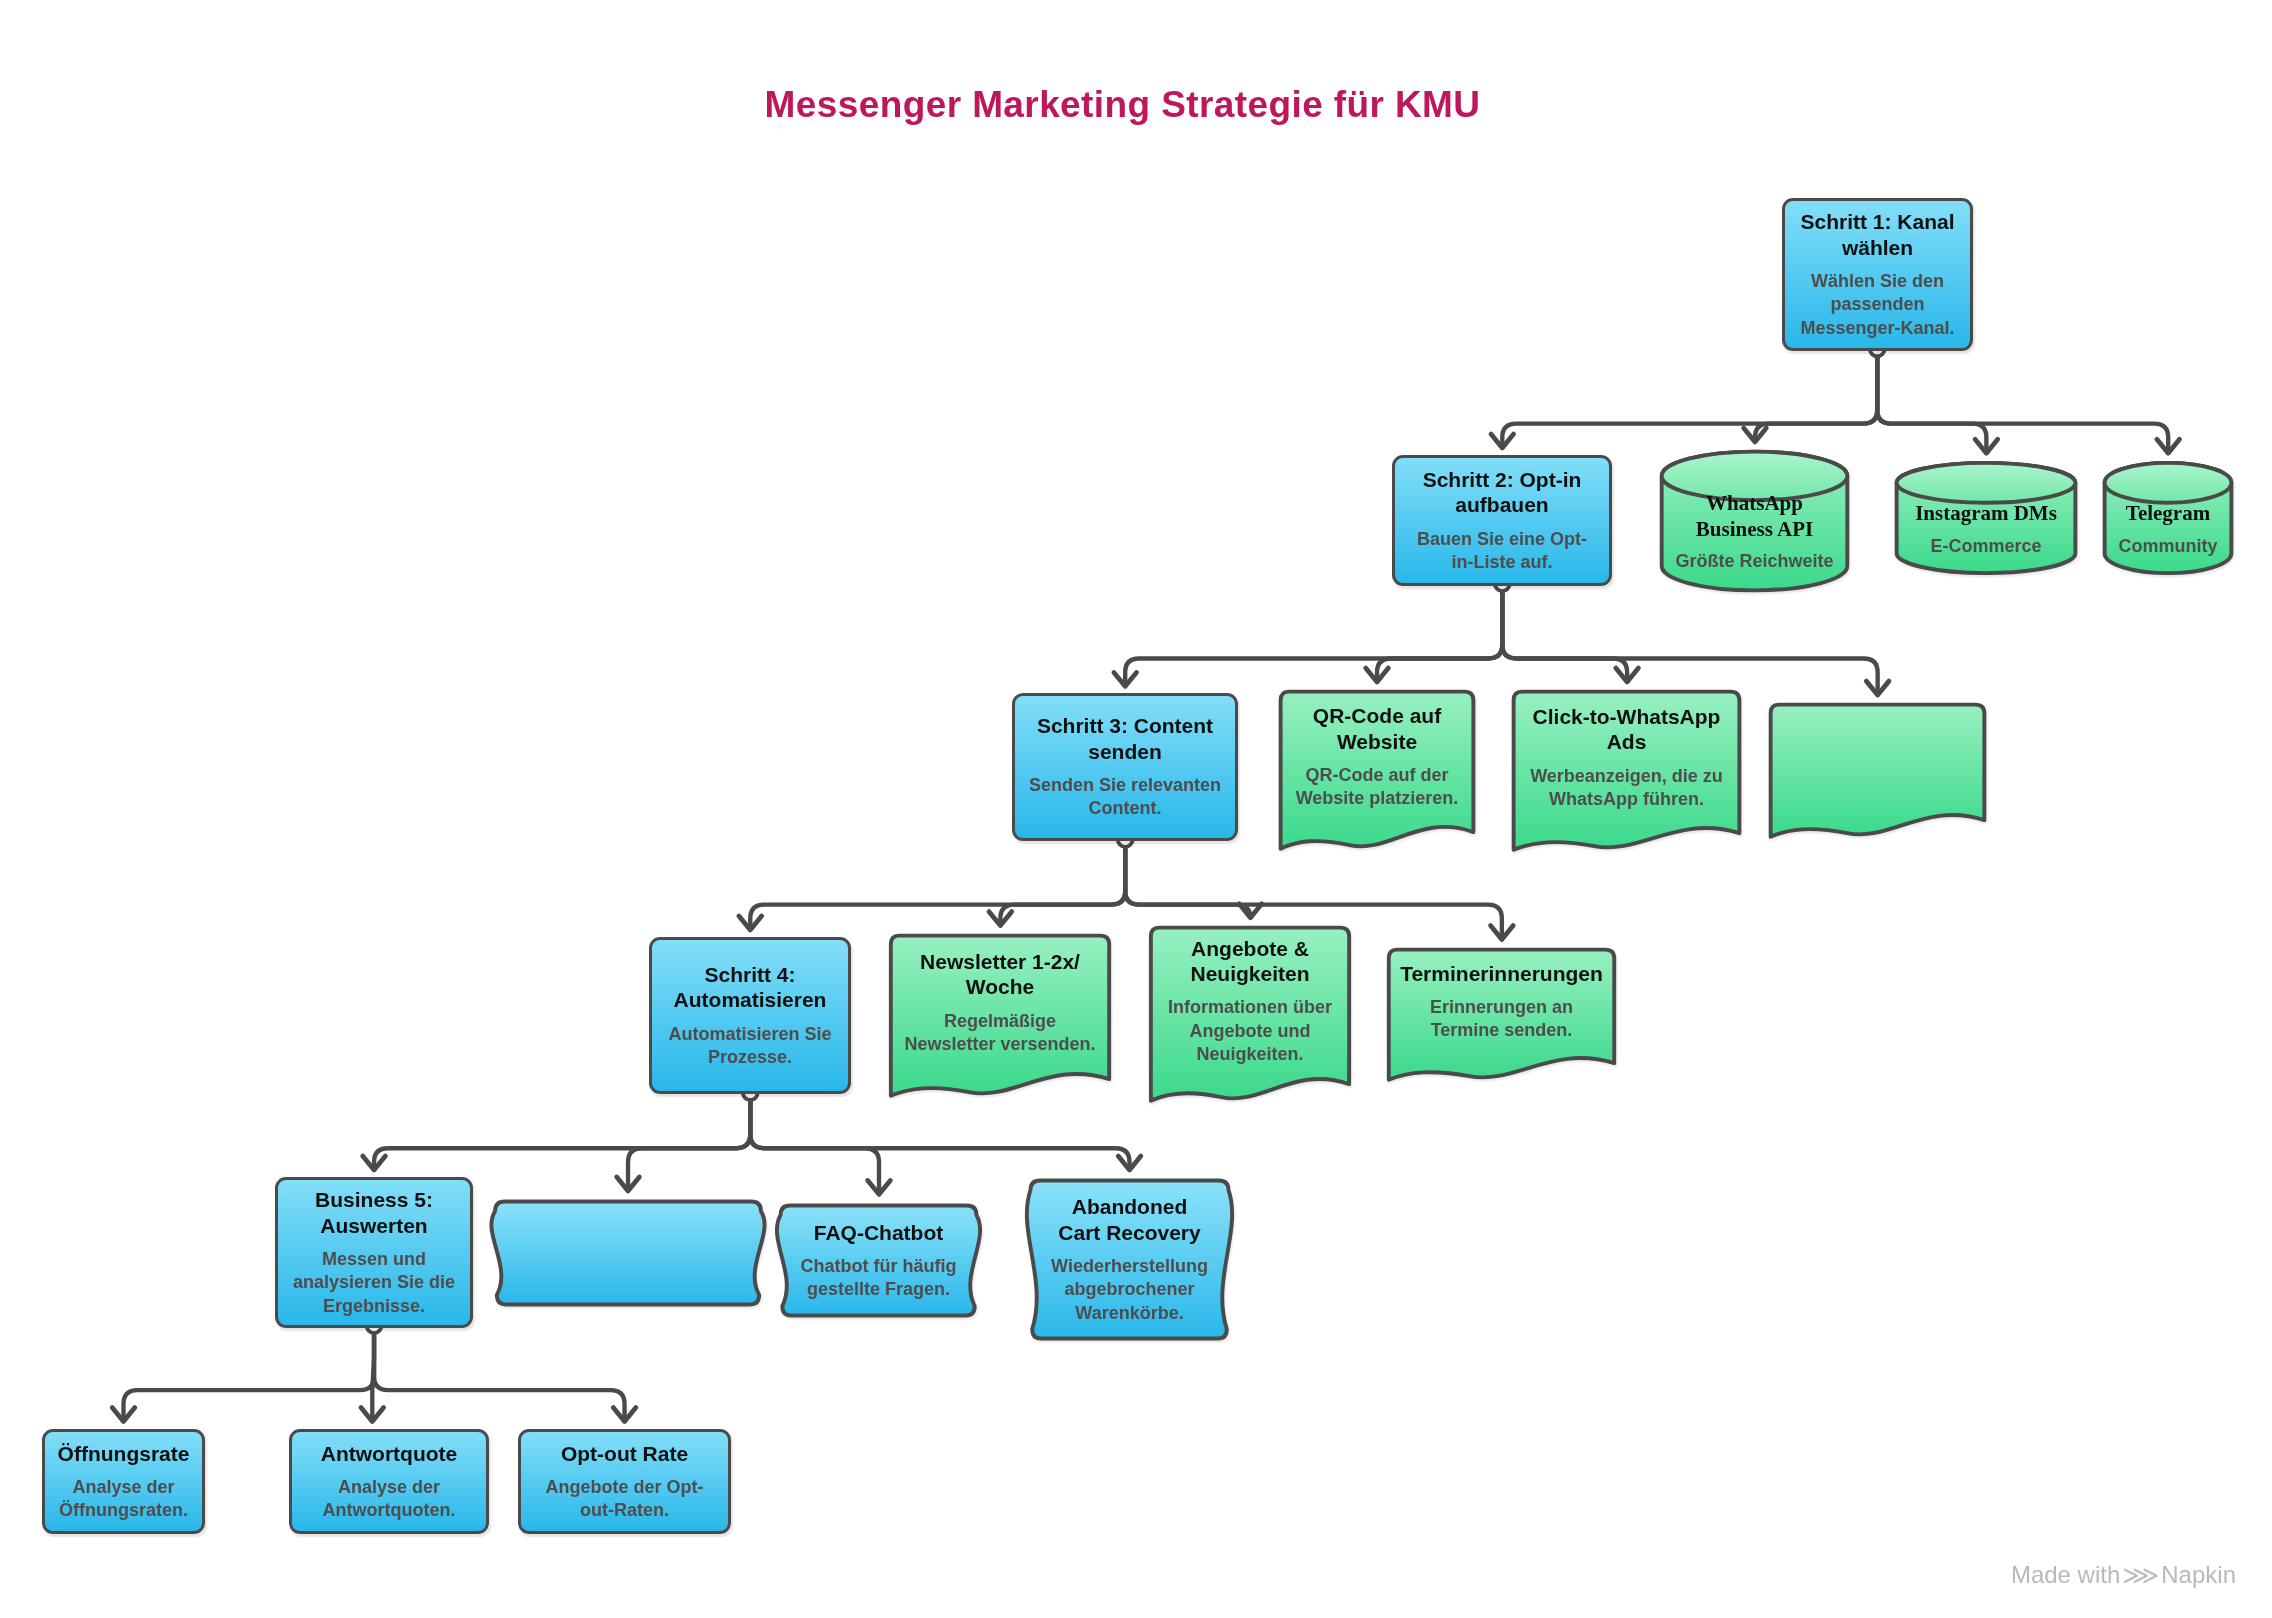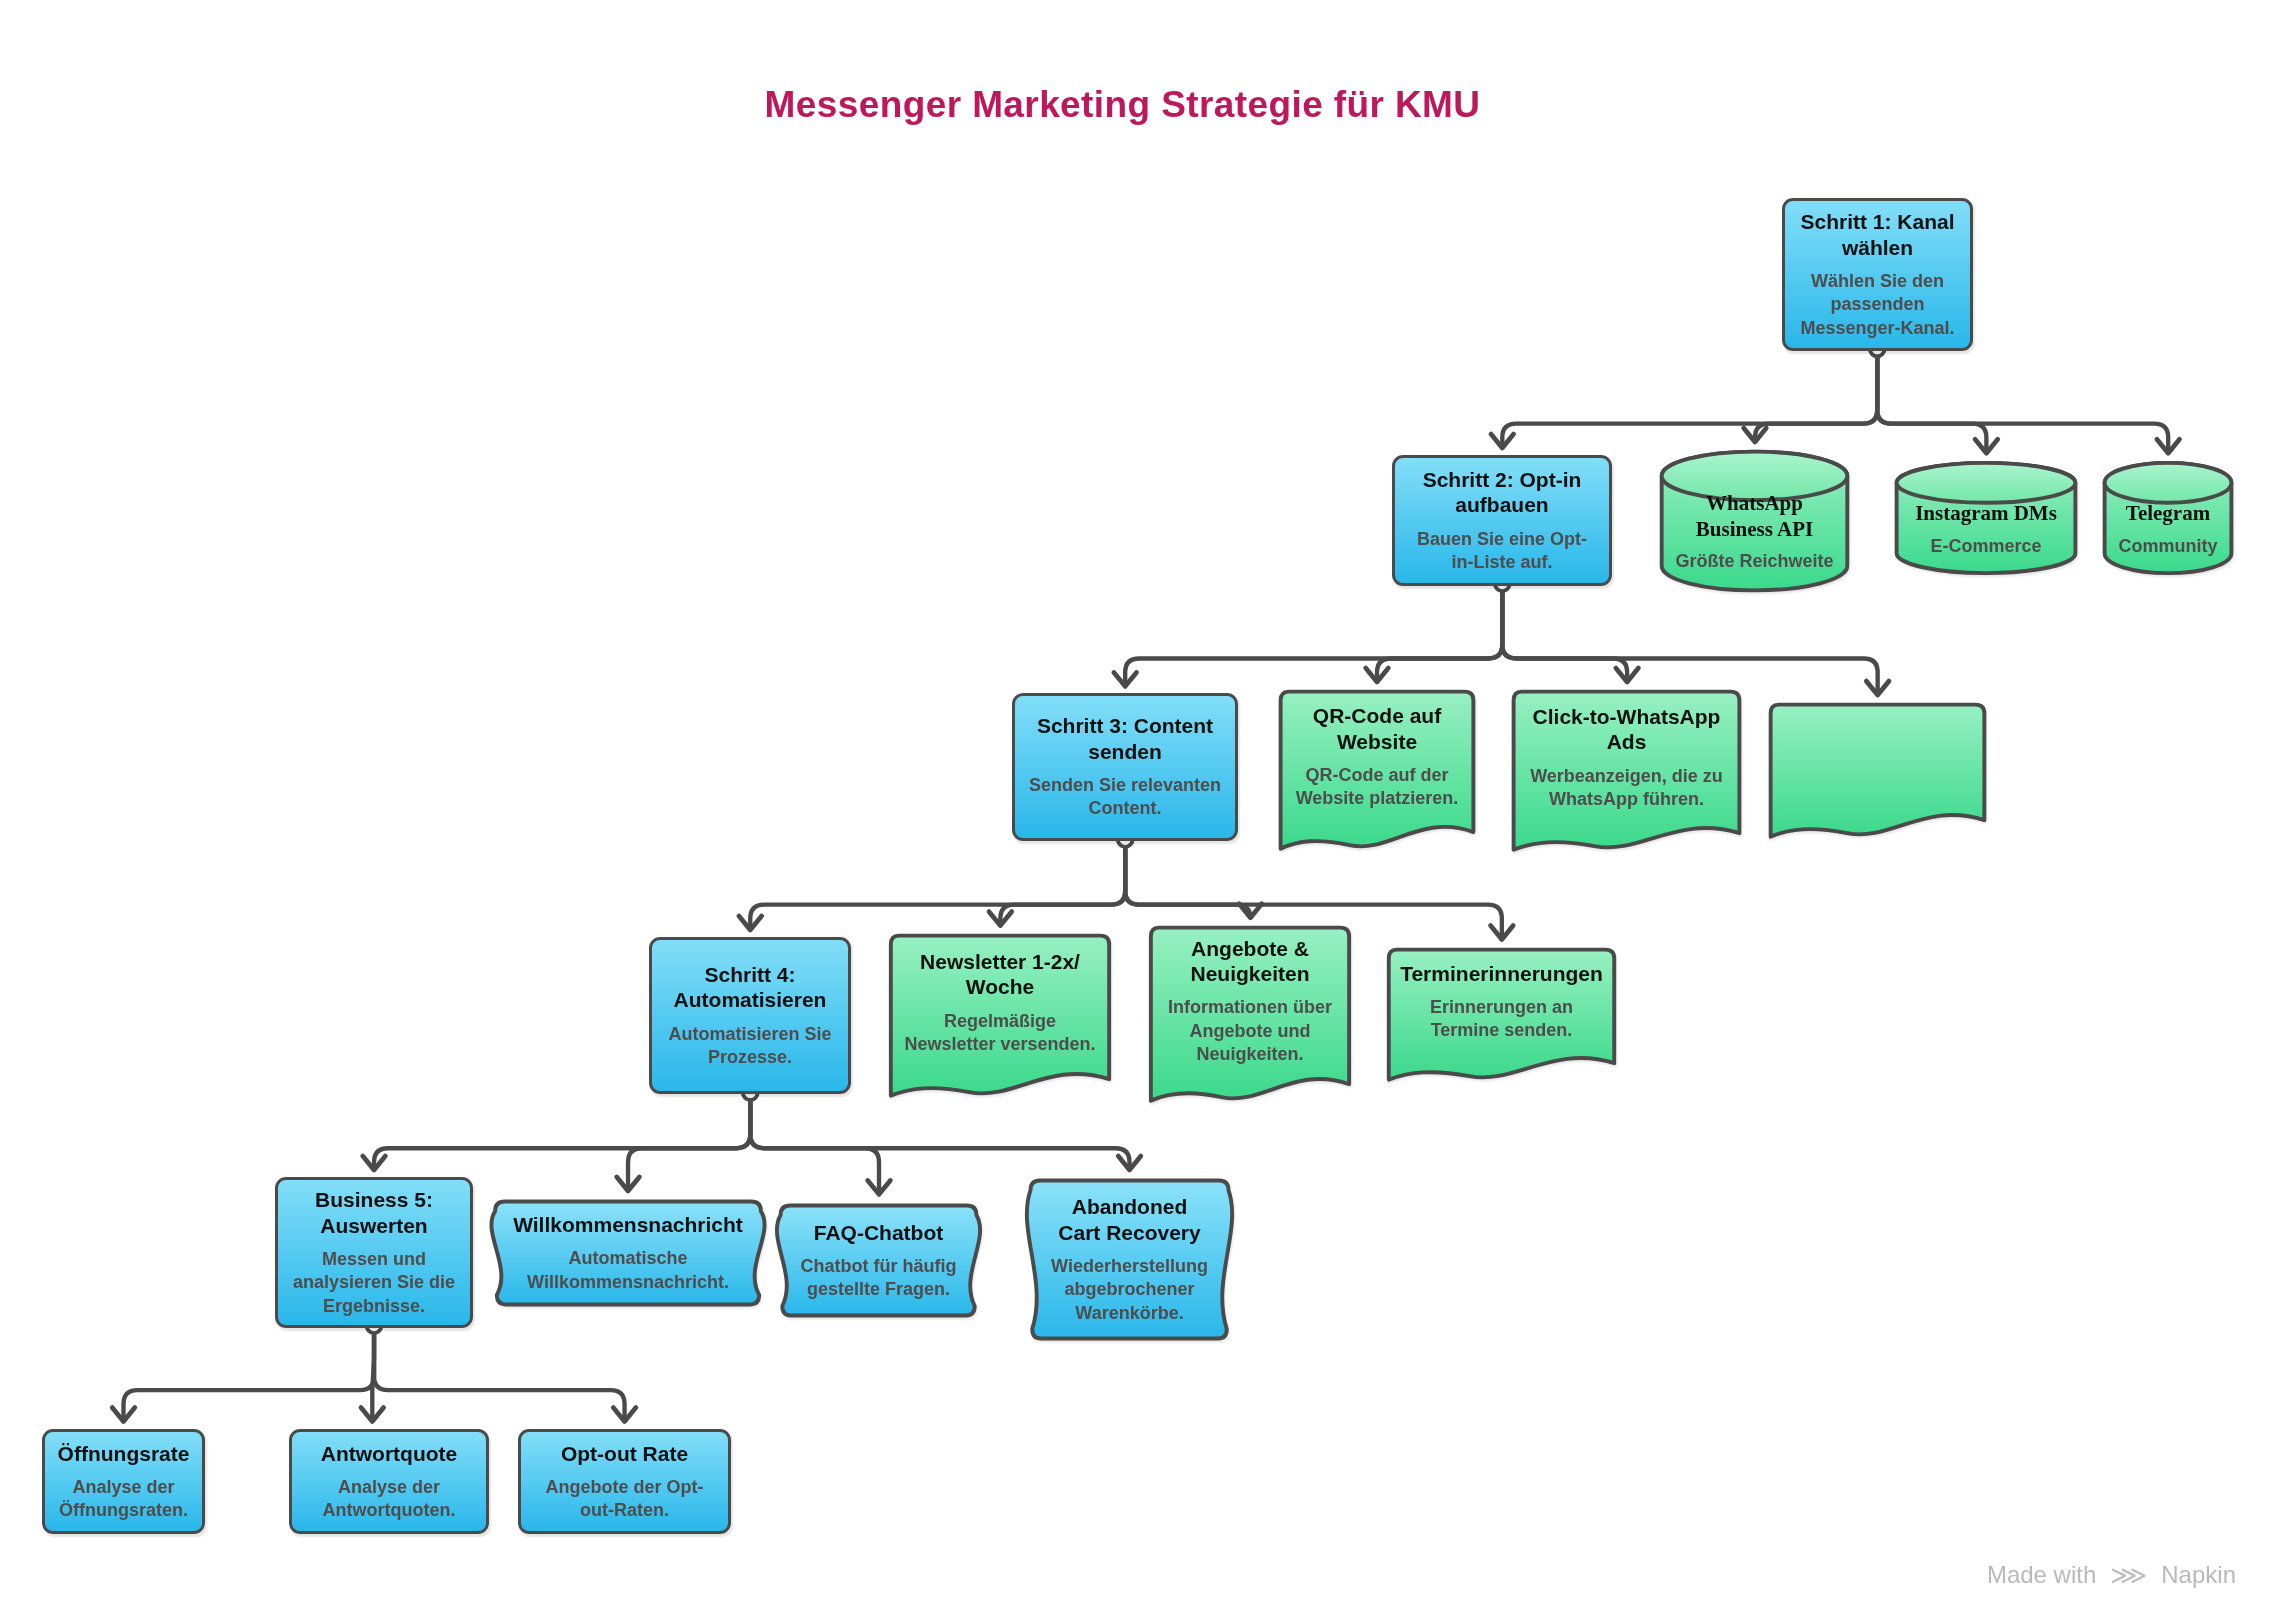--- a/index.html
+++ b/index.html
@@ -23,21 +23,21 @@
     background:linear-gradient(180deg,#82def8 0%,#29b7ea 100%);
     border:3.9px solid #4a4a4a;border-radius:11px;
     box-shadow:1.7px 2.6px 1.7px rgba(0,0,0,0.10);
   }
   .shape-svg{position:absolute;left:0;top:0;z-index:0;filter:drop-shadow(1.7px 2.6px 0.9px rgba(0,0,0,0.10));}
   .doc .txt{padding-bottom:35px;}
   .cyl .txt{padding-top:30px;}
   .vdoc .txt{padding-left:24px;padding-right:24px;}
   .cyl .title{margin-bottom:7.8px;font-family:Liberation Serif, serif;}
   .watermark{
-    position:absolute;top:1561px;right:37px;z-index:3;display:flex;align-items:center;gap:14px;
+    position:absolute;top:1561px;right:37px;z-index:3;display:flex;align-items:center;gap:2px;
     font-size:24px;color:#b9b9b9;font-weight:normal;
   }
   .wm-logo{font-size:26px;color:#bdbdbd;line-height:1;}
 </style>
 </head>
 <body>
 
 <svg width="0" height="0" style="position:absolute" aria-hidden="true">
   <defs>
     <linearGradient id="gb" x1="0" y1="0" x2="0" y2="1">
@@ -210,24 +210,20 @@
 <div class="node rect" id="n-schritt5" style="left:275px;top:1177px;width:198px;height:151px">
   <div class="txt">
       <div class="title">Business 5: Auswerten</div>
       <div class="body">Messen und analysieren Sie die Ergebnisse.</div>
     </div>
 </div>
 <div class="node vdoc" id="n-willkommen" style="left:489px;top:1198px;width:278px;height:110px">
     <svg class="shape-svg" width="278" height="110" viewBox="0 0 319 126">
       <path d="M 18,4 L 301,4 Q 312,4 312,15 C 328,40 292,78 310,111 Q 310,122 300,122 L 19,122 Q 9,122 9,111 C 27,78 -9,40 7,15 Q 7,4 18,4 Z" fill="url(#gb)" stroke="#4a4a4a" stroke-width="4.5" stroke-linejoin="round"></path>
     </svg>
-  <div class="txt">
-      <div class="title">Willkommensnachricht</div>
-      <div class="body">Automatische Willkommensnachricht.</div>
-    </div>
 </div>
 <div class="node vdoc" id="n-faq" style="left:774px;top:1202px;width:209px;height:117px">
     <svg class="shape-svg" width="209" height="117" viewBox="0 0 240 135">
       <path d="M 18,4 L 222,4 Q 233,4 233,15 C 249,43 213,84 231,120 Q 231,131 221,131 L 19,131 Q 9,131 9,120 C 27,84 -9,43 7,15 Q 7,4 18,4 Z" fill="url(#gb)" stroke="#4a4a4a" stroke-width="4.5" stroke-linejoin="round"></path>
     </svg>
   <div class="txt">
       <div class="title">FAQ-Chatbot</div>
       <div class="body">Chatbot für häufig gestellte Fragen.</div>
     </div>
 </div>

